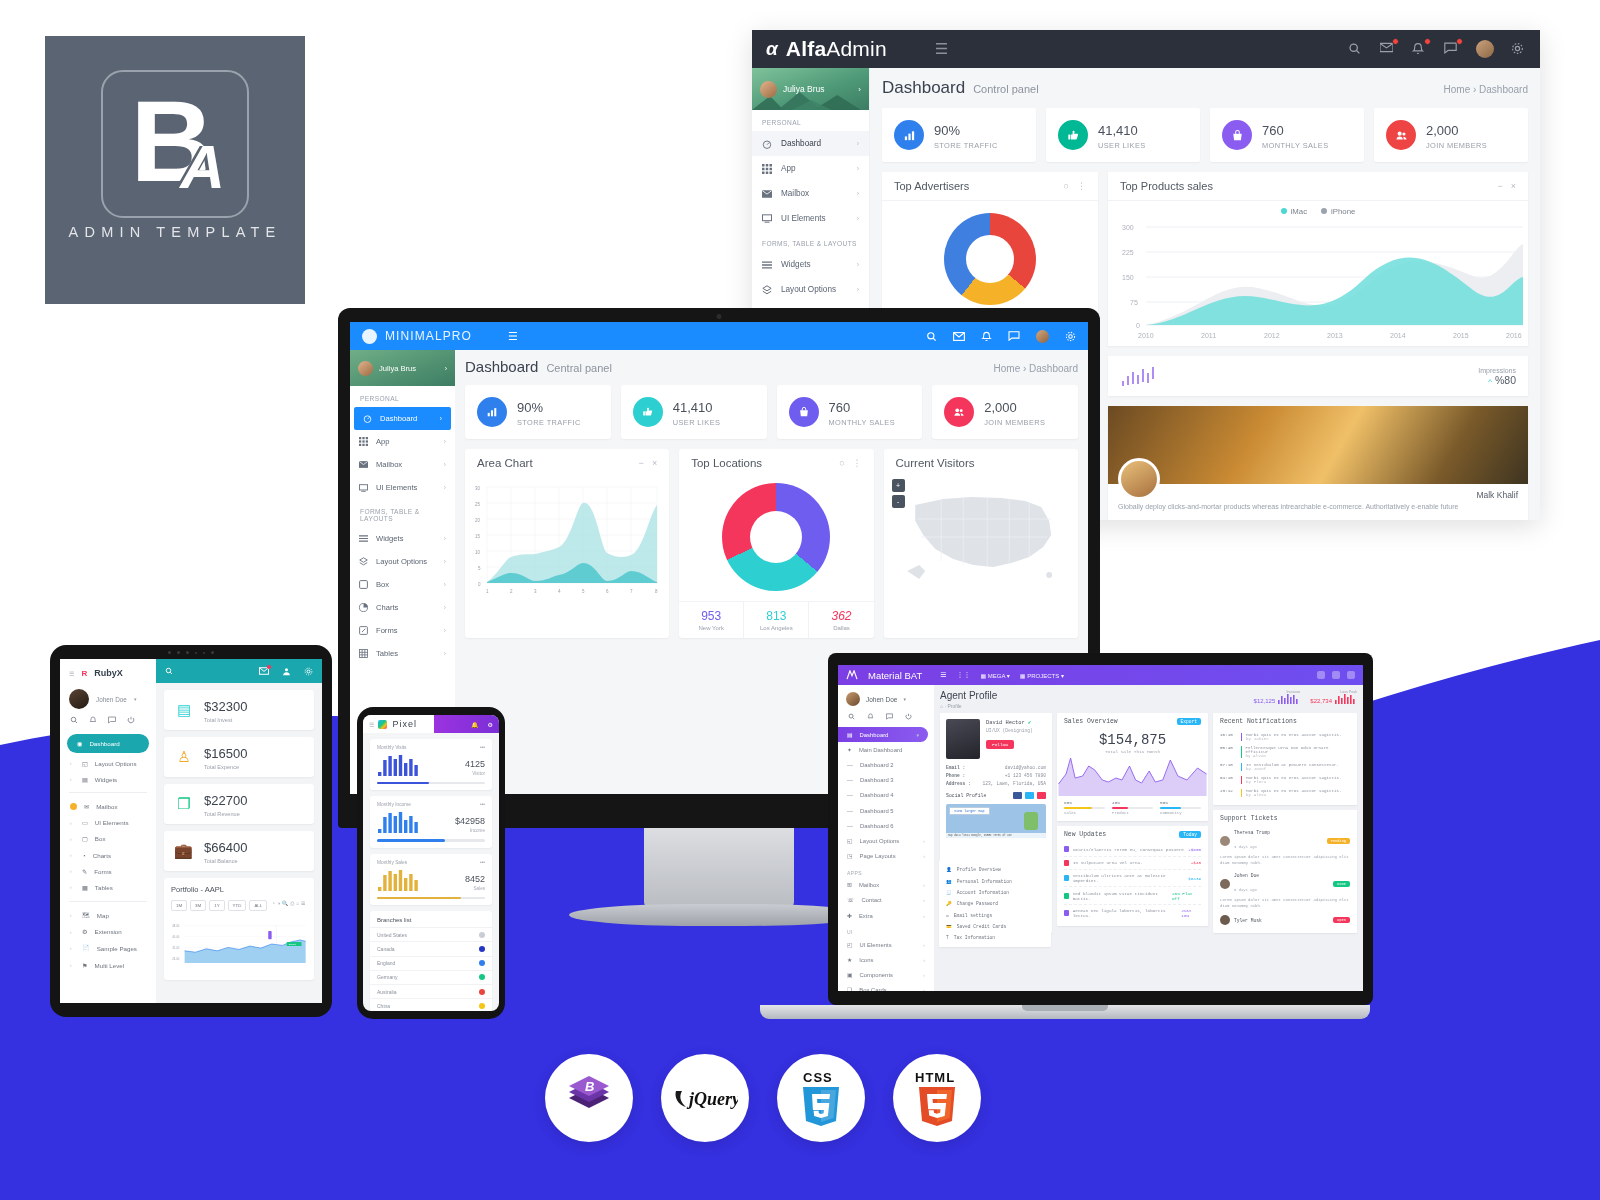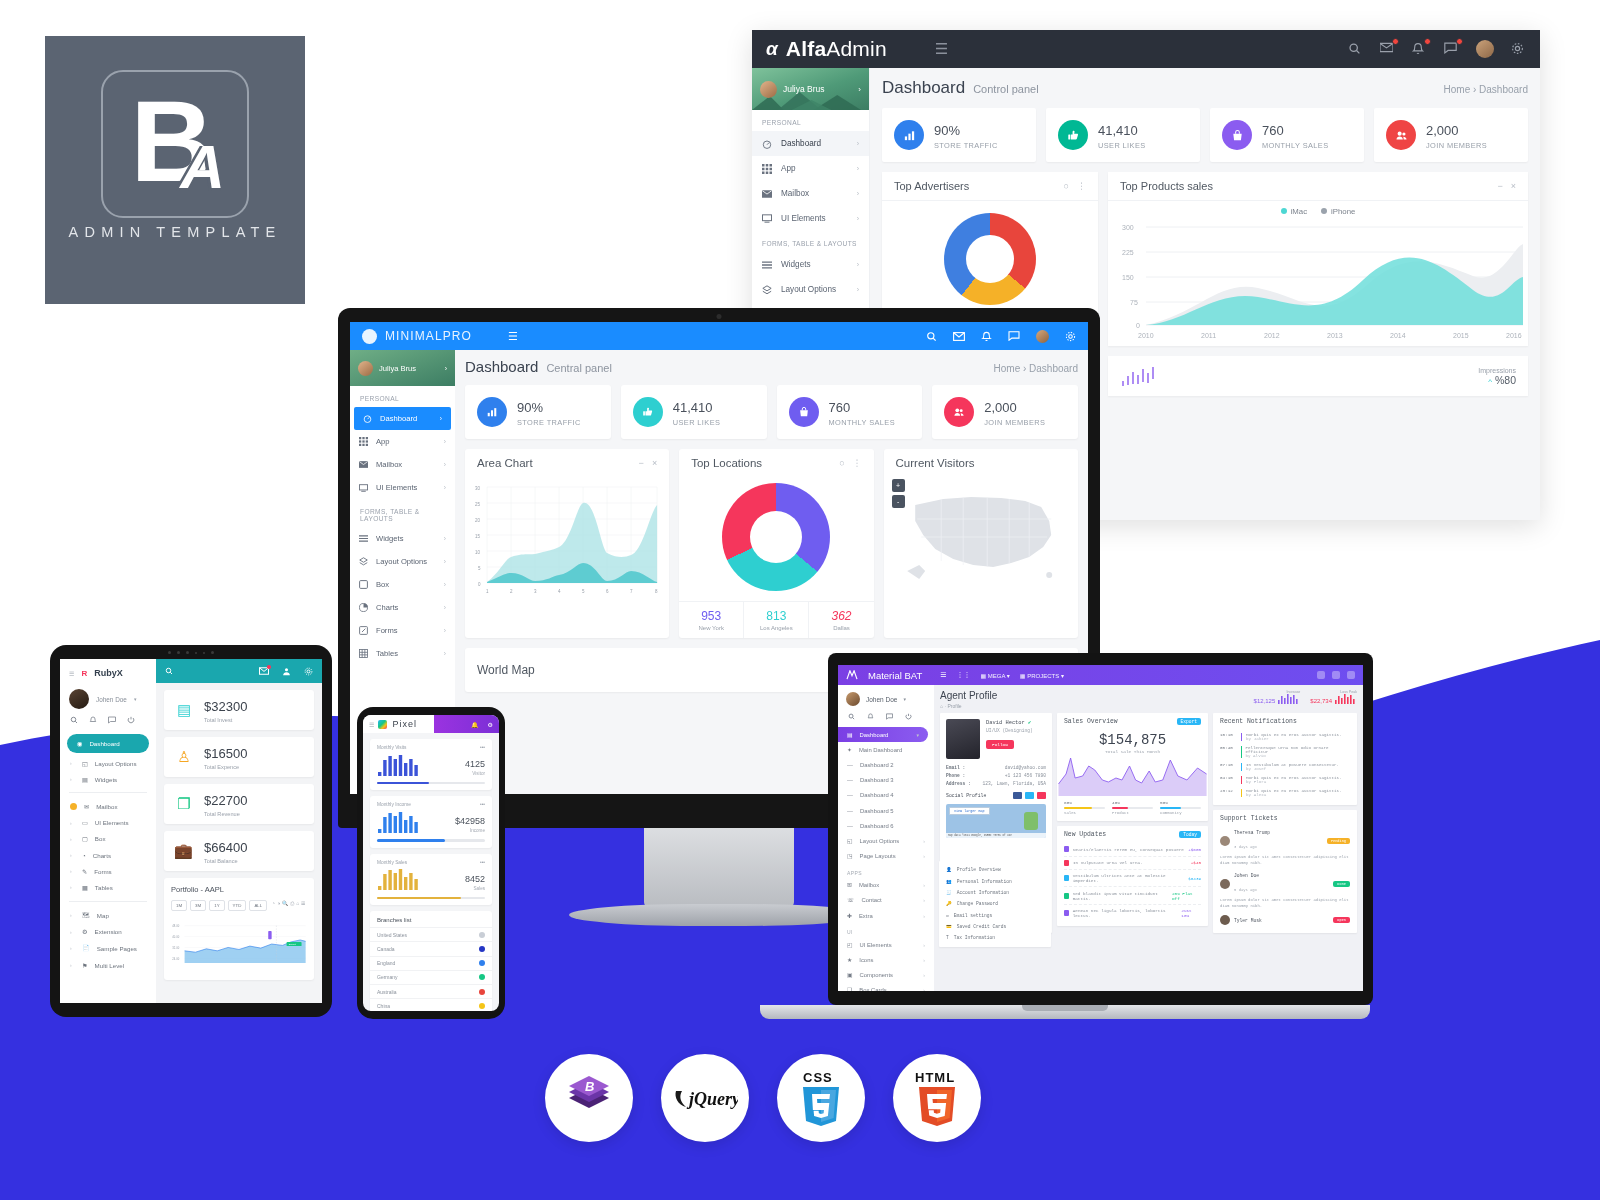--- a/index.html
+++ b/index.html
@@ -198,21 +198,21 @@
 
   
   #phone{left:357px;top:707px;width:148px;height:312px;z-index:15;}
   #ph-bezel{width:100%;height:100%;background:#131313;border-radius:16px;padding:8px 6px;}
   #ph-screen{width:100%;height:100%;background:#f4f5f7;overflow:hidden;border-radius:8px;}
   .px-top{height:18px;background:linear-gradient(90deg,#ffffff 0%,#ffffff 52%,#9b33e0 52%,#7b2fd6 100%);
           display:flex;align-items:center;padding:0 6px;}
   .px-brand{font-size:9px;color:#3c434d;margin-left:5px;letter-spacing:1px;}
   .px-card{background:#fff;margin:6px 7px;border-radius:3px;padding:6px 7px;box-shadow:0 1px 2px rgba(0,0,0,.05);}
   .px-lab{font-size:4.8px;color:#9aa1ab;display:flex;}
-  .px-row{display:flex;align-items:center;margin-top:3px;}
+  .px-row{display:flex;align-items:flex-end;margin-top:3px;}
   .px-val{margin-left:auto;text-align:right;}
   .px-num{font-size:9px;color:#4b525c;line-height:1;}
   .px-unit{font-size:4.6px;color:#a3a9b2;}
   .px-prog{height:2.4px;background:#e6e8ec;border-radius:2px;margin-top:6px;}
   .px-prog i{display:block;height:100%;border-radius:2px;}
   .px-list-title{font-size:6px;color:#4b525c;padding:6px 7px 4px;}
   .px-li{display:flex;align-items:center;font-size:5px;color:#8b929c;padding:3.6px 7px;border-top:1px solid #f1f2f4;}
   .px-li i{margin-left:auto;width:6px;height:6px;border-radius:50%;}
 
   
@@ -565,20 +565,27 @@
                   <path d="M23 4v13"></path>
                   <path d="M28 8v10"></path>
                   <path d="M33 2v12"></path>
               </g>
             </svg>
             <span class="mini-right">
               <div class="mini-lab">Impressions</div>
               <div class="mini-val"><span style="color:#2ecfd0;font-size:8px;">^</span> <span>%80</span></div>
             </span>
           </div>
+          <div class="photo-card" style="margin-top:10px;">
+            <div class="photo-img">
+              <div class="photo-av"></div>
+            </div>
+            <div class="photo-name">Malk Khalif</div>
+            <div class="photo-txt">Globally deploy clicks-and-mortar products whereas intrearchable e-commerce. Authoritatively e-enable future</div>
+          </div>
         </div>
       </div>
     </div>
   </div>
 </div>
 
 <div id="imac" class="device">
   <div id="imac-neck"></div>
   <div id="imac-foot"></div>
   <div id="imac-bezel">
@@ -888,23 +895,20 @@
                     <path d="M16,36 H150"></path>
                       <path d="M20,54 H146"></path>
                   </g>
                   <path d="M6,88 L18,82 L24,88 L18,96 Z" fill="#dfe2e7"></path>
                   <circle cx="148" cy="92" r="3" fill="#dfe2e7"></circle>
                 </svg>
               </div>
             </div>
           </div>
 
-          <div class="panel" style="margin-top:10px;border-radius:3px;height:44px;display:flex;align-items:center;padding:0 12px;">
-            <h3 style="font-size:12px;font-weight:500;color:#505862;">World Map</h3>
-          </div>
         </div>
       </div>
 
     </div>
     <div id="imac-apple"></div>
   </div>
 </div>
 
 <div id="laptop" class="device">
   <div id="lp-bezel">

